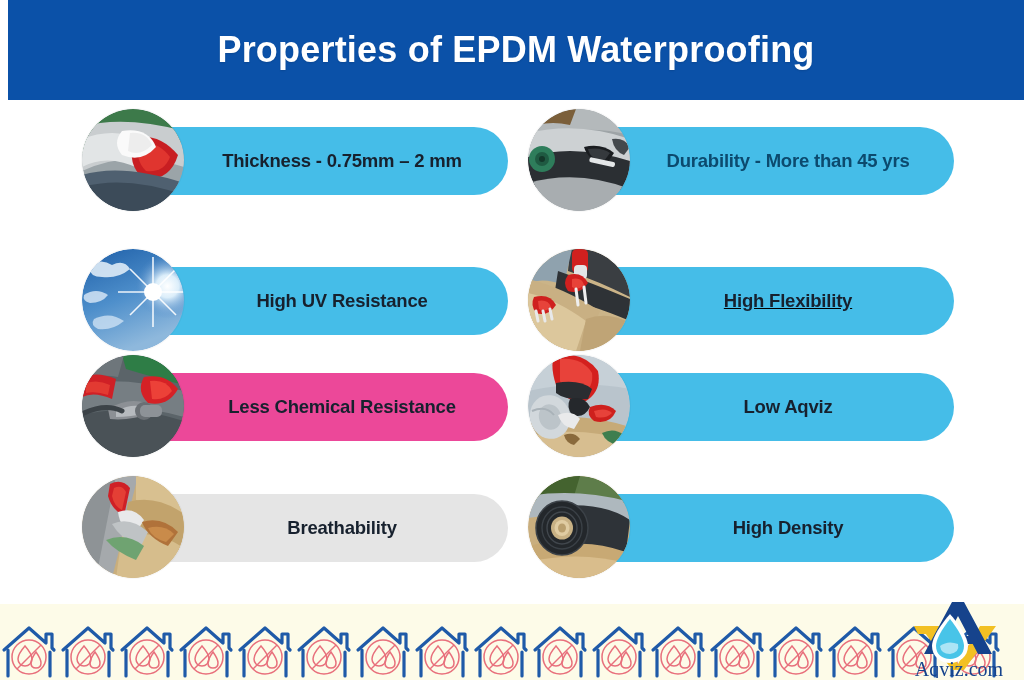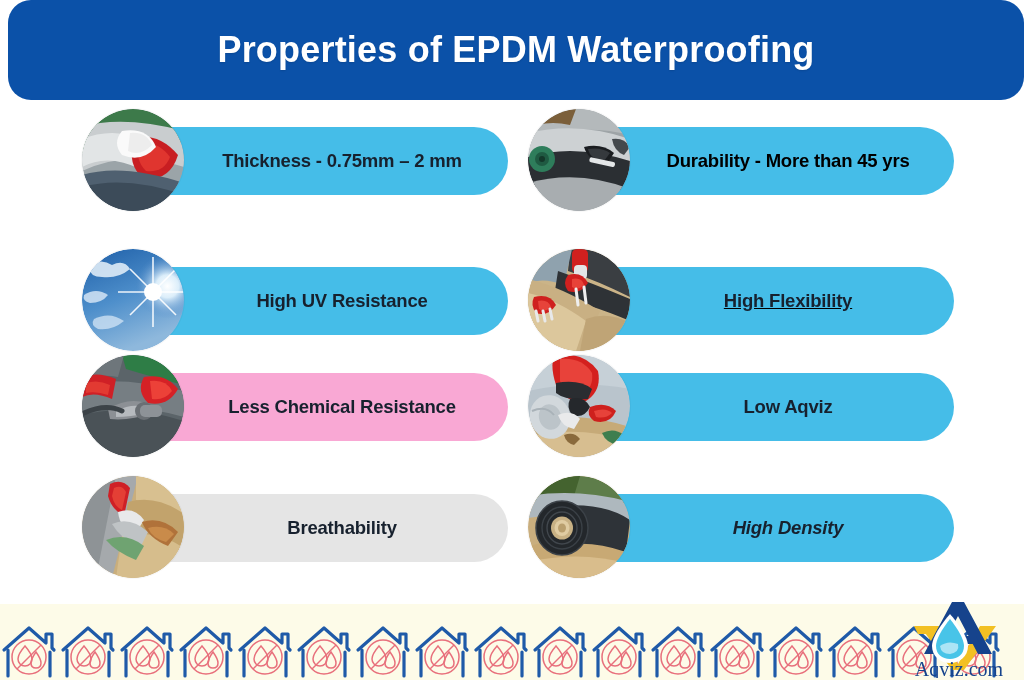--- a/index.html
+++ b/index.html
@@ -146,21 +146,21 @@
     height: 82px;
     z-index: 6;
   }
   .logo svg { display: block; width: 118px; height: 82px; }
 </style>
 </head>
 <body>
 
 <div id="infographic">
 
-  <div class="header-banner" style="background: rgb(11, 81, 168); border-radius: 23px;">
+  <div class="header-banner" style="background: rgb(11, 81, 168);">
     <div class="header-title" style="color: rgb(255, 255, 255);">Properties of EPDM Waterproofing</div>
   </div>
 
   <div class="grid">
 
     <div class="column left">
 
       <div class="prop-row r0">
         <div class="pill" style="background: rgb(69, 189, 232);">
           <span class="pill-label" style="color: rgb(23, 33, 46);">Thickness - 0.75mm – 2 mm</span>
@@ -221,21 +221,21 @@
                 <line x1="36" y1="43" x2="106" y2="43"></line>
                 <line x1="48" y1="20" x2="94" y2="66"></line>
                 <line x1="94" y1="20" x2="48" y2="66"></line>
               </g>
             </g>
           </svg>
         </div>
       </div>
 
       <div class="prop-row r2">
-        <div class="pill" style="background: #f9a8d4;">
+        <div class="pill" style="background: #ec4899;">
           <span class="pill-label" style="color: rgb(23, 33, 46);">Less Chemical Resistance</span>
         </div>
         <div class="thumb">
           <svg viewBox="0 0 102 102">
             <defs>
                 <clipPath id="c3">
                   <circle cx="51" cy="51" r="51"></circle>
                 </clipPath>
               </defs>
             <g clip-path="url(#c3)">
@@ -286,21 +286,21 @@
             </g>
           </svg>
         </div>
       </div>
     </div>
 
     <div class="column right">
 
       <div class="prop-row r0">
         <div class="pill" style="background: rgb(69, 189, 232);">
-          <span class="pill-label" style="color: #000000;">Durability - More than 45 yrs</span>
+          <span class="pill-label" style="color: #0c4a6e;">Durability - More than 45 yrs</span>
         </div>
         <div class="thumb">
           <svg viewBox="0 0 102 102">
             <defs>
                 <clipPath id="c5">
                   <circle cx="51" cy="51" r="51"></circle>
                 </clipPath>
               </defs>
             <g clip-path="url(#c5)">
               <rect width="102" height="102" fill="#9EA4A7"></rect>
@@ -380,21 +380,21 @@
               <path d="M66 56 Q78 52 84 58 Q78 64 68 62 Z" fill="#E7423A"></path>
               <path d="M30 60 Q44 54 52 64 L46 74 Q34 72 30 60 Z" fill="#E9EAEB"></path>
               <path d="M74 78 Q86 72 96 80 L90 90 Q78 88 74 78 Z" fill="#3E7E4E"></path>
               <path d="M36 80 Q46 76 52 84 L46 90 Q38 88 36 80 Z" fill="#8A6A3C"></path>
             </g>
           </svg>
         </div>
       </div>
 
       <div class="prop-row r3">
-        <div class="pill" style="background: rgb(69, 189, 232); font-style: italic;">
+        <div class="pill" style="background: rgb(69, 189, 232);">
           <span class="pill-label" style="color: rgb(23, 33, 46);">High Density</span>
         </div>
         <div class="thumb">
           <svg viewBox="0 0 102 102">
             <defs>
                 <clipPath id="c8">
                   <circle cx="51" cy="51" r="51"></circle>
                 </clipPath>
               </defs>
             <g clip-path="url(#c8)">

